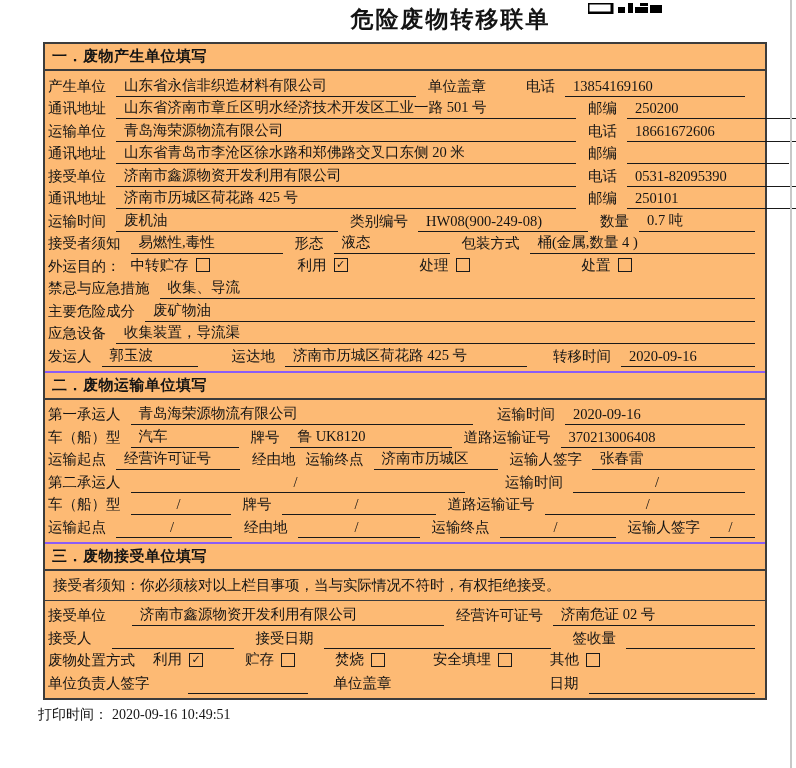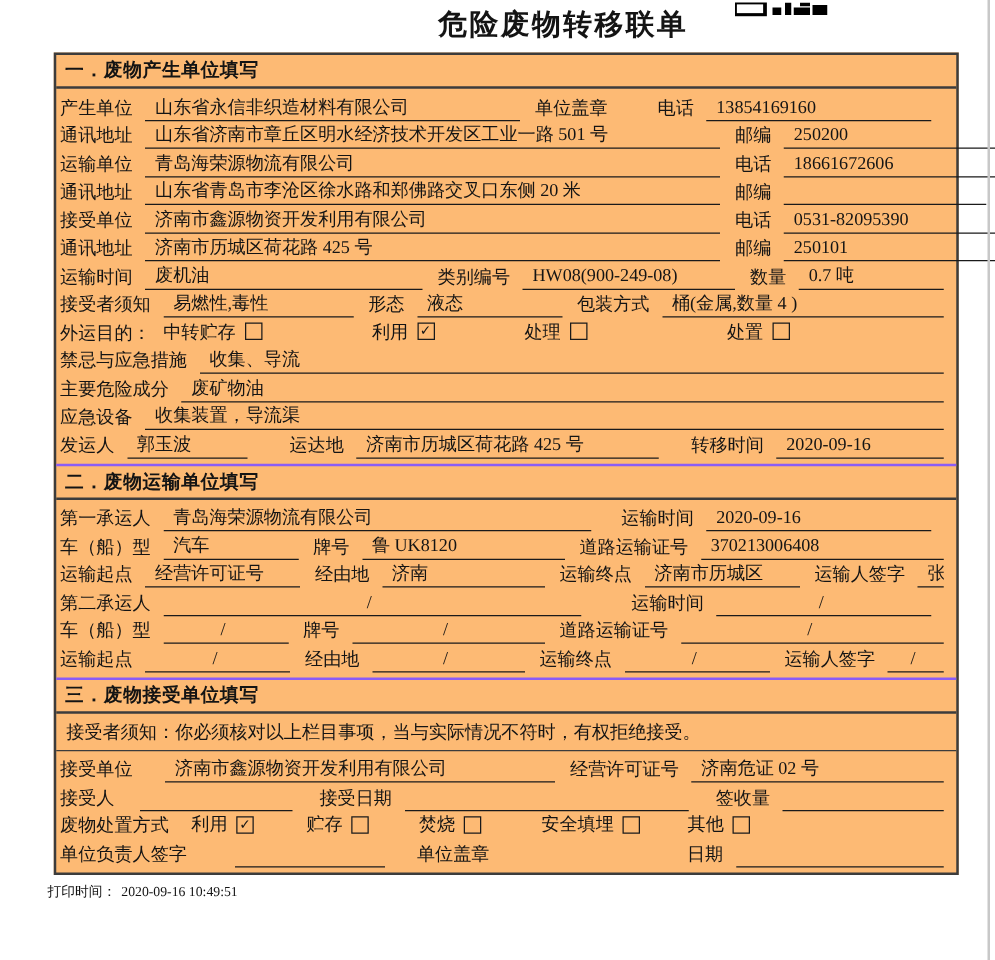--- a/index.html
+++ b/index.html
@@ -31,21 +31,21 @@
   .val.fx{flex:1 1 auto;margin-right:2px;}
   .val.ctr{text-align:center;padding-left:0;}
   .gap{flex:1 1 auto;}
   .sp{flex:none;}
   .cbw{display:flex;align-items:center;padding-bottom:2px;}
   .cbl{padding-right:7px;}
   .cb{display:inline-block;width:12px;height:12px;border:1.5px solid #1a1a1a;
     line-height:11px;font-size:11px;font-weight:700;text-align:center;
     font-family:"DejaVu Sans",sans-serif;}
 
-  .printline{margin:6px 0 0 38px;font-size:11px;}
+  .printline{margin:6px 0 0 38px;font-size:14px;}
   .printline .pt-val{padding-left:4px;}
 </style>
 </head>
 <body>
 
 <div class="hdr">
   <div class="doc-title">危险废物转移联单</div>
   <div class="qr">
     <svg width="74" height="11" viewBox="0 0 74 11" xmlns="http://www.w3.org/2000/svg">
       <rect x="0" y="0" width="24" height="10" fill="none" stroke="#000" stroke-width="3"></rect>
@@ -183,21 +183,20 @@
           <span class="val" style="width: 96px;">汽车</span>
           <span class="lab">牌号</span>
           <span class="val" style="width: 150px;">鲁 UK8120</span>
           <span class="lab">道路运输证号</span>
           <span class="val fx">370213006408</span>
         </div>
         <div class="row">
           <span class="lab">运输起点</span>
           <span class="val" style="width: 112px;">经营许可证号</span>
           <span class="lab">经由地</span>
-          <span class="val" style="width: 118px;">济南</span>
           <span class="lab">运输终点</span>
           <span class="val" style="width: 112px;">济南市历城区</span>
           <span class="lab">运输人签字</span>
           <span class="val fx">张春雷</span>
         </div>
         <div class="row">
           <span class="lab">第二承运人</span>
           <span class="val ctr" style="width: 330px;">/</span>
           <span class="gap"></span>
           <span class="lab">运输时间</span>

